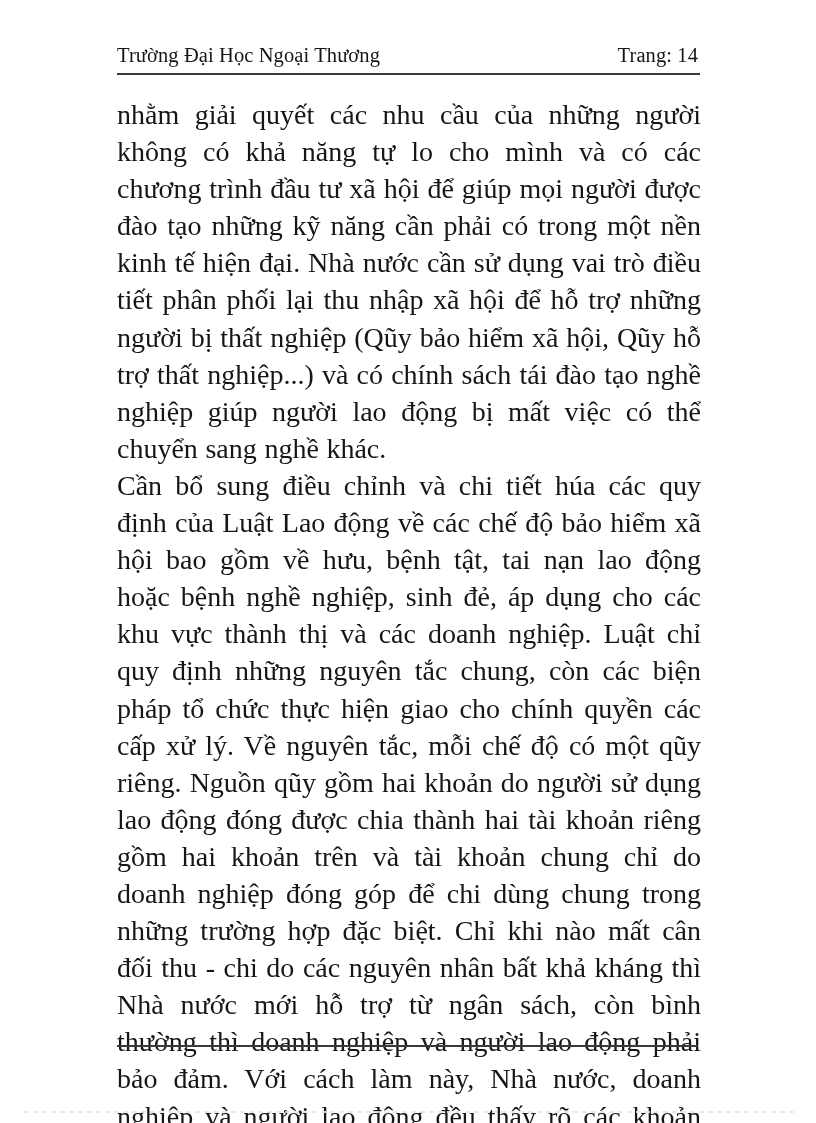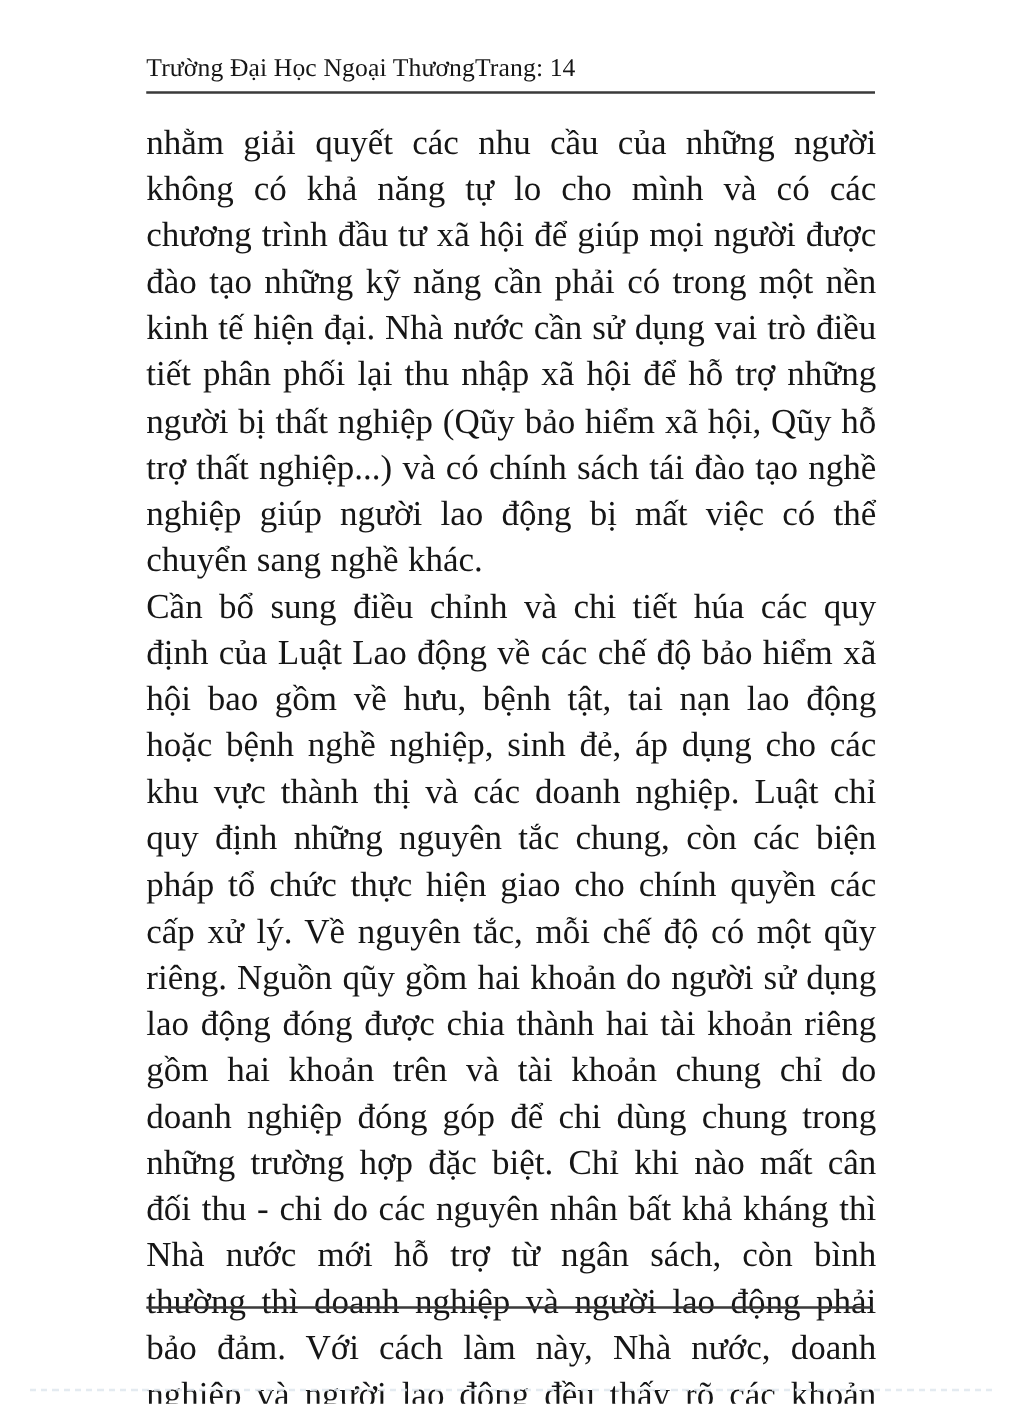--- a/index.html
+++ b/index.html
@@ -25,20 +25,21 @@
   }
 
   
   .page-header {
     position: absolute;
     left: 117px;
     top: 44px;
     width: 583px;
     display: flex;
     align-items: baseline;
+    justify-content: space-between;
   }
   .header-left {
     font-size: 20.5px;
     letter-spacing: 0.1px;
     white-space: nowrap;
   }
   .header-right {
     font-size: 20.5px;
     letter-spacing: 0.1px;
     white-space: nowrap;

